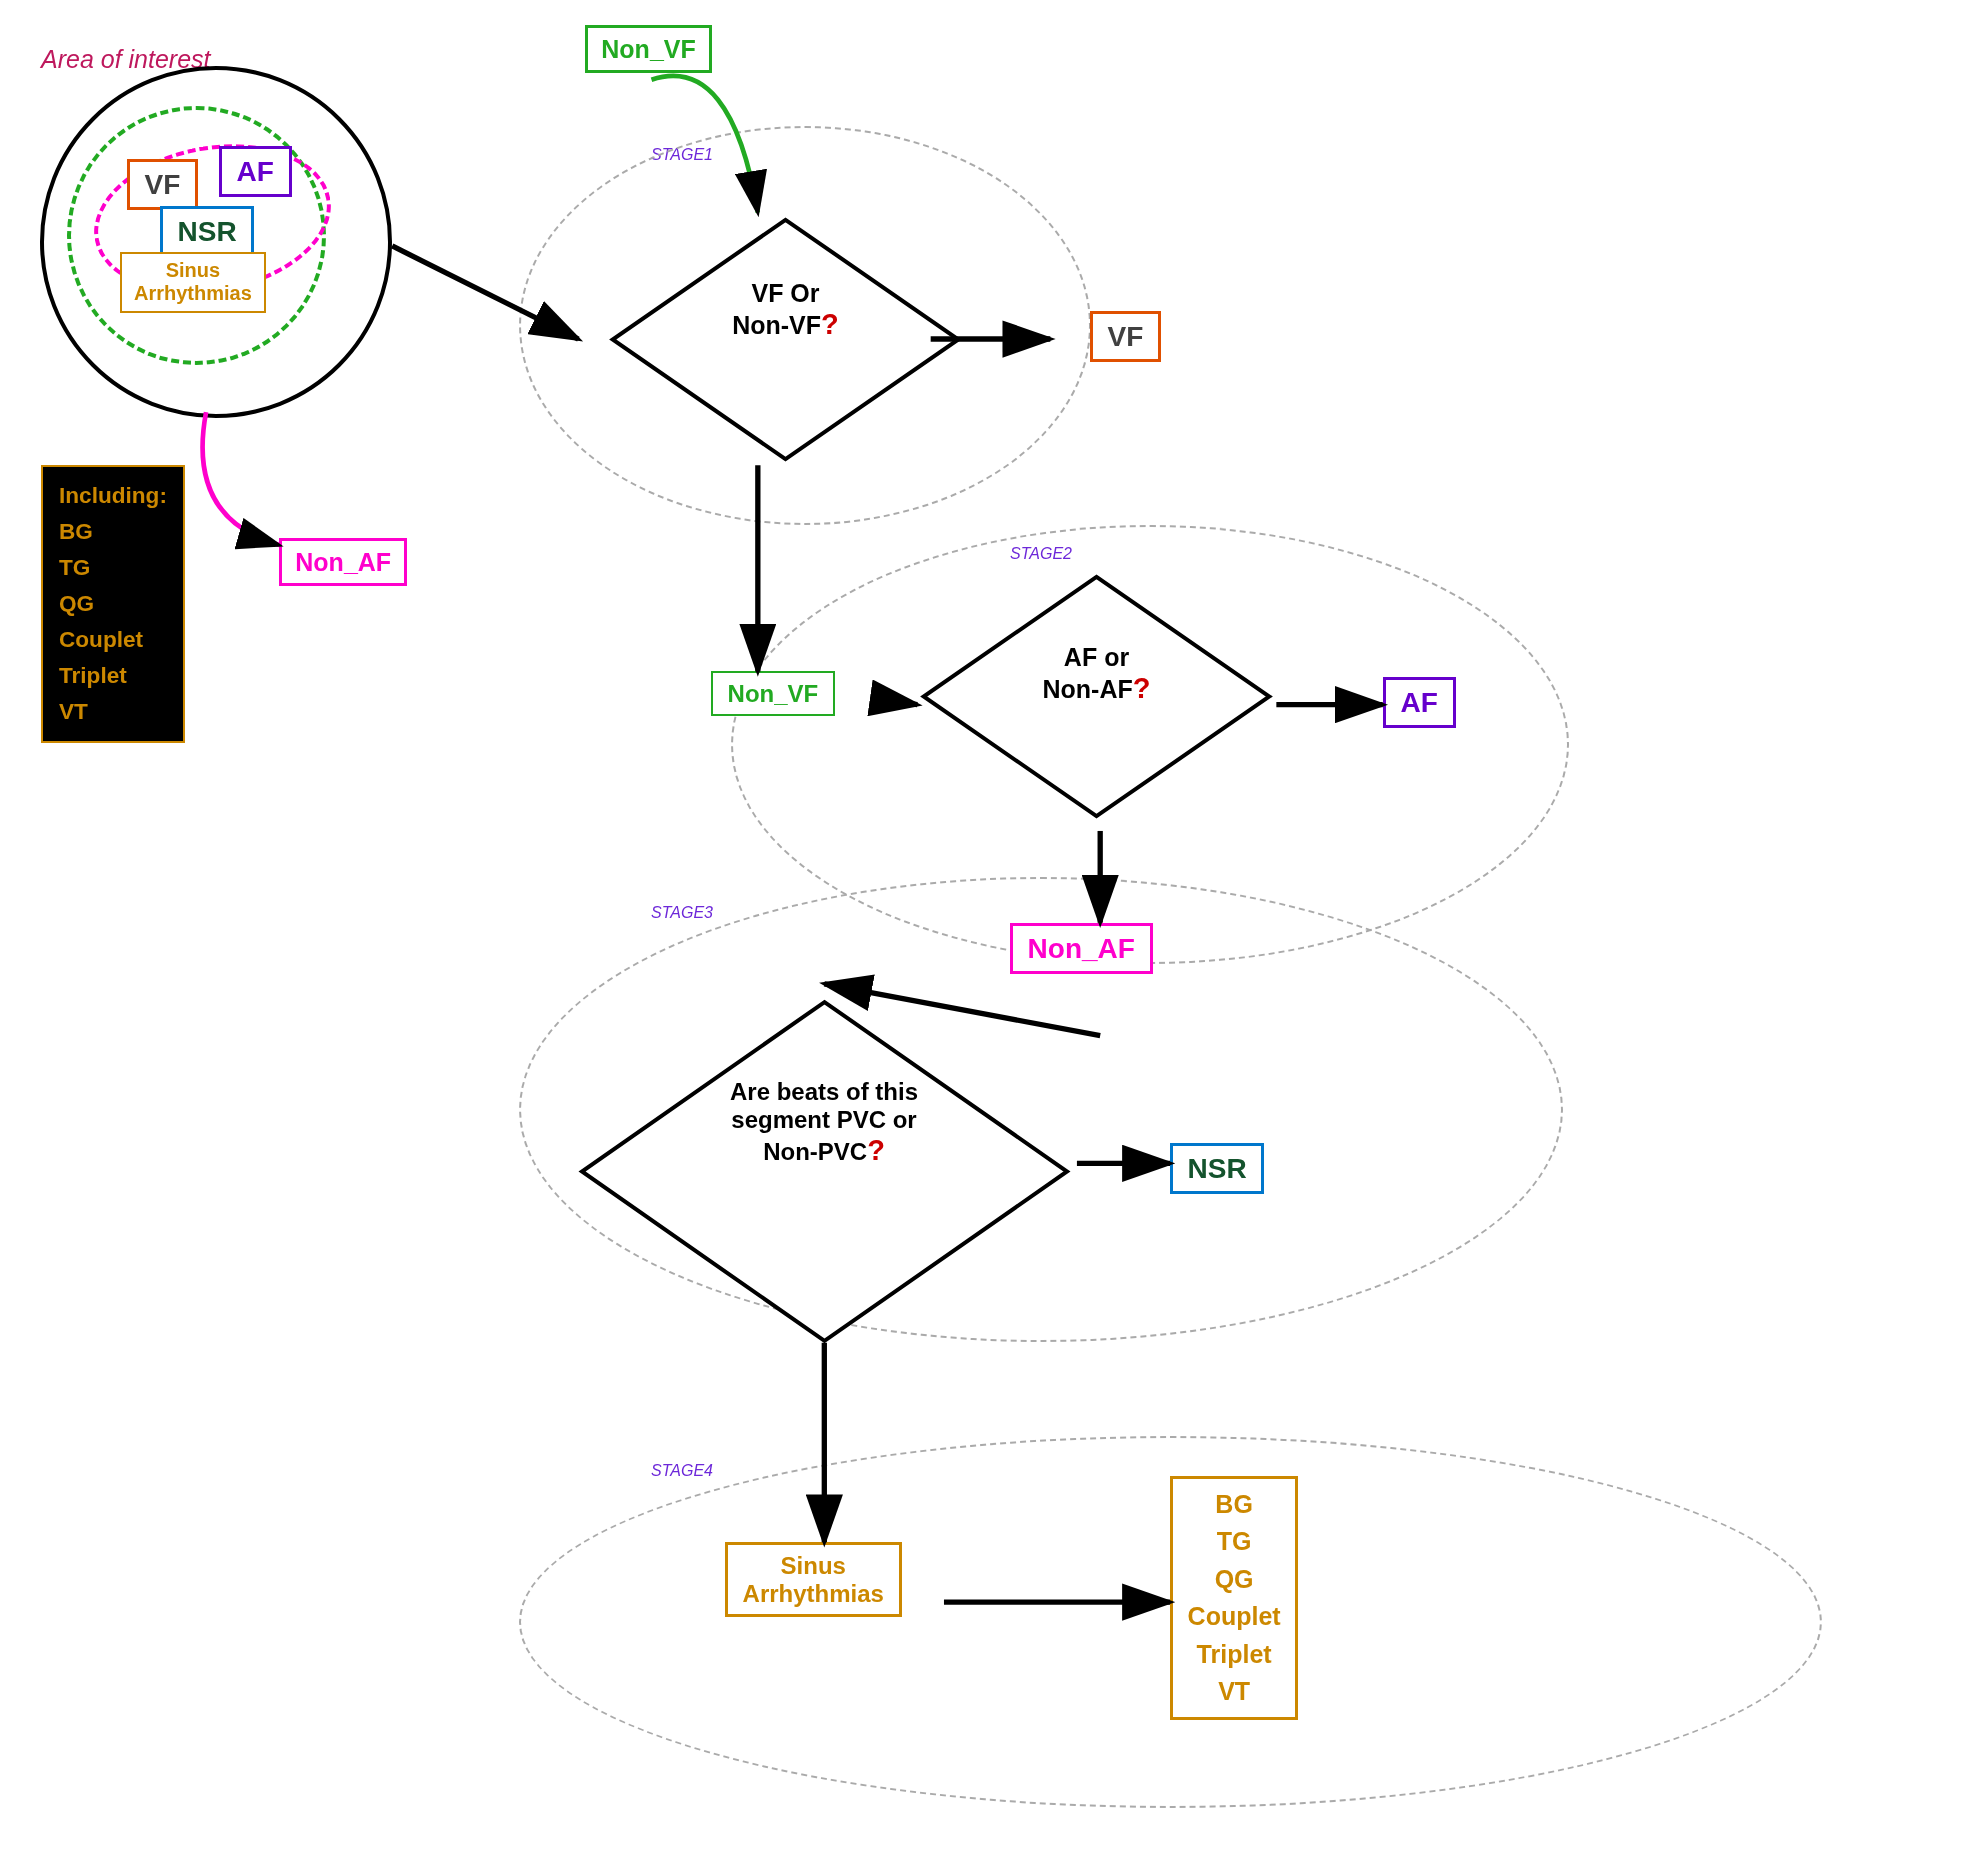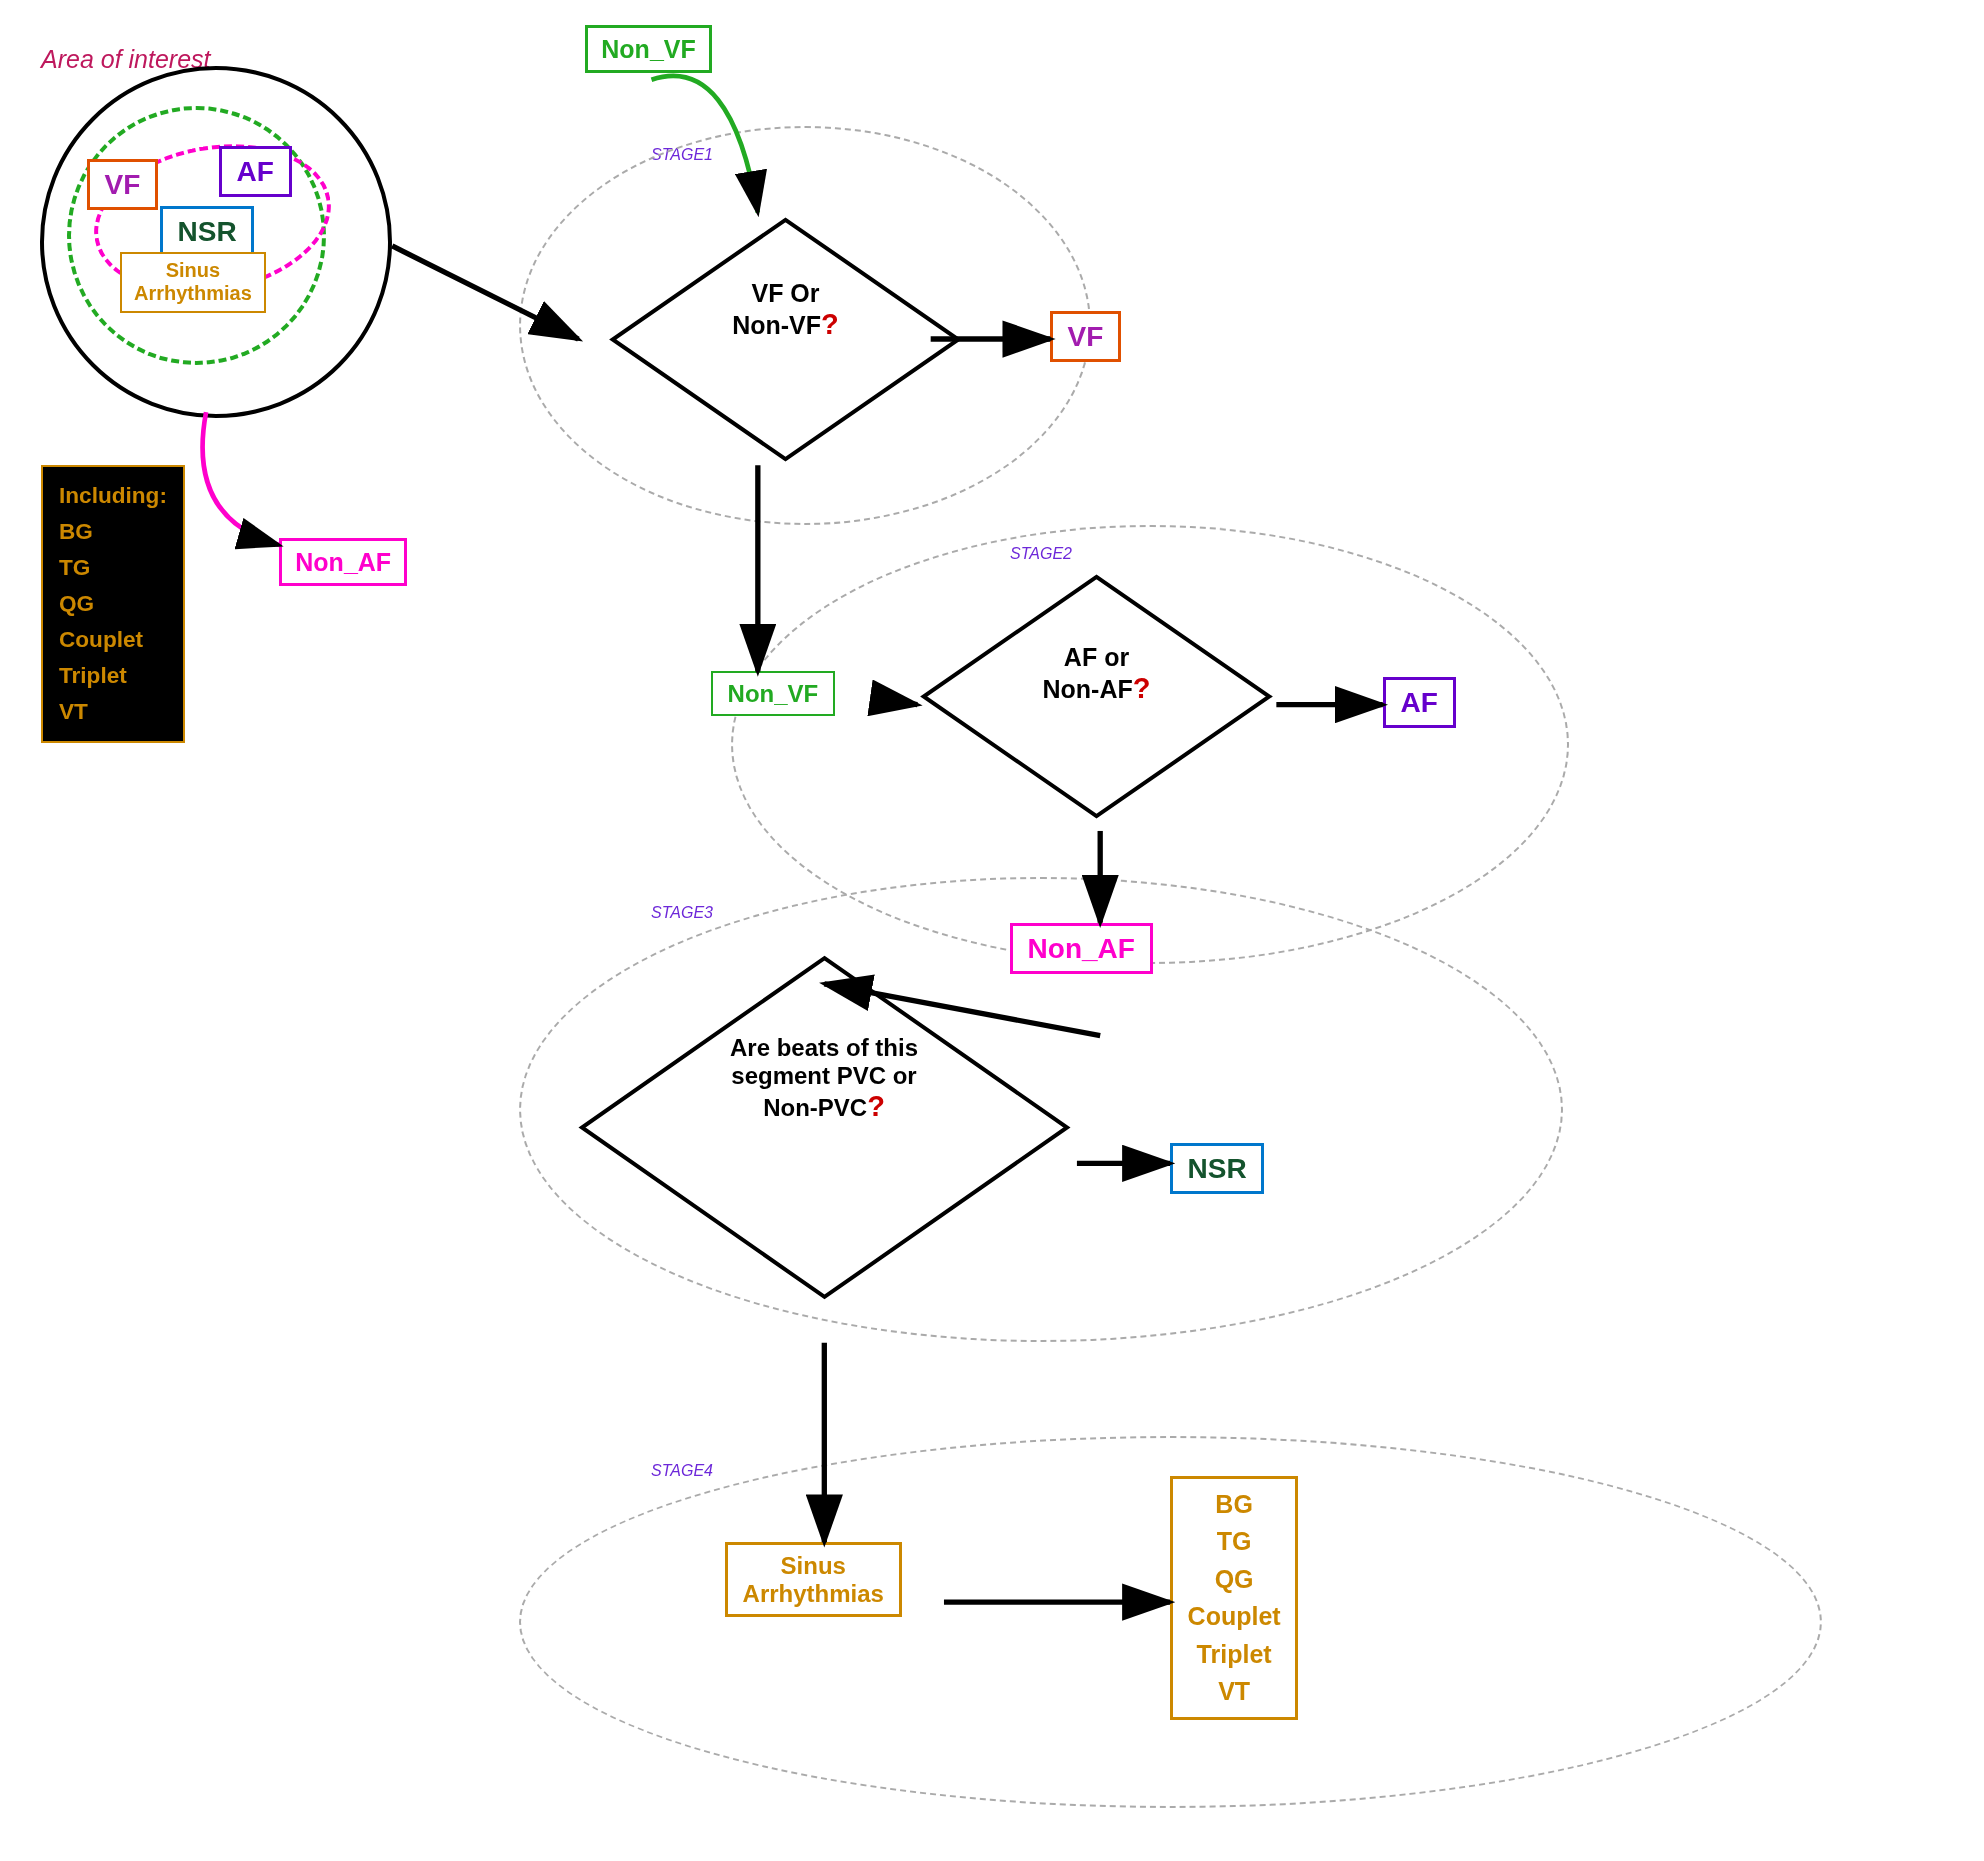--- a/index.html
+++ b/index.html
@@ -127,21 +127,22 @@
     .out-box {
       position: absolute;
       font-size: 28px;
       font-weight: bold;
       padding: 6.6px 14.6px;
       background: #fff;
       text-align: center;
     }
     .out-vf {
       border: 3.3px solid #e05000;
-      color: #a21caf;
+      color: #404040;
+      margin-left: 40px;
     }
     .out-af {
       border: 3.3px solid #6600cc;
       color: #6600cc;
     }
     .out-non-vf-small {
       border: 2.7px solid #22aa22;
       color: #22aa22;
       font-size: 24px;
     }
@@ -283,21 +284,21 @@
       <svg width="359" height="253" viewBox="0 0 540 380">
         <polygon points="270,10 530,190 270,370 10,190" fill="white" stroke="black" stroke-width="6"></polygon>
       </svg>
     </div>
     <div class="diamond-text" style="top:73px; left:53px; width:253px;">
       <span>AF or</span><br>
       <span>Non-AF</span><span class="red-q">?</span>
     </div>
   </div>
 
-  <div style="position:absolute; top:948px; left:572px; width:505px; height:359px;">
+  <div style="position:absolute; top:992px; left:572px; width:505px; height:359px;">
     <div style="position:absolute; top:0; left:0; width:505px; height:359px;">
       <svg width="505" height="359" viewBox="0 0 760 540">
         <polygon points="380,15 745,270 380,525 15,270" fill="white" stroke="black" stroke-width="6"></polygon>
       </svg>
     </div>
     <div class="diamond-text" style="top:86px; left:66px; width:372px; font-size:24px;">
       <span>Are beats of this</span><br>
       <span>segment PVC or</span><br>
       <span>Non-PVC</span><span class="red-q">?</span>
     </div>

